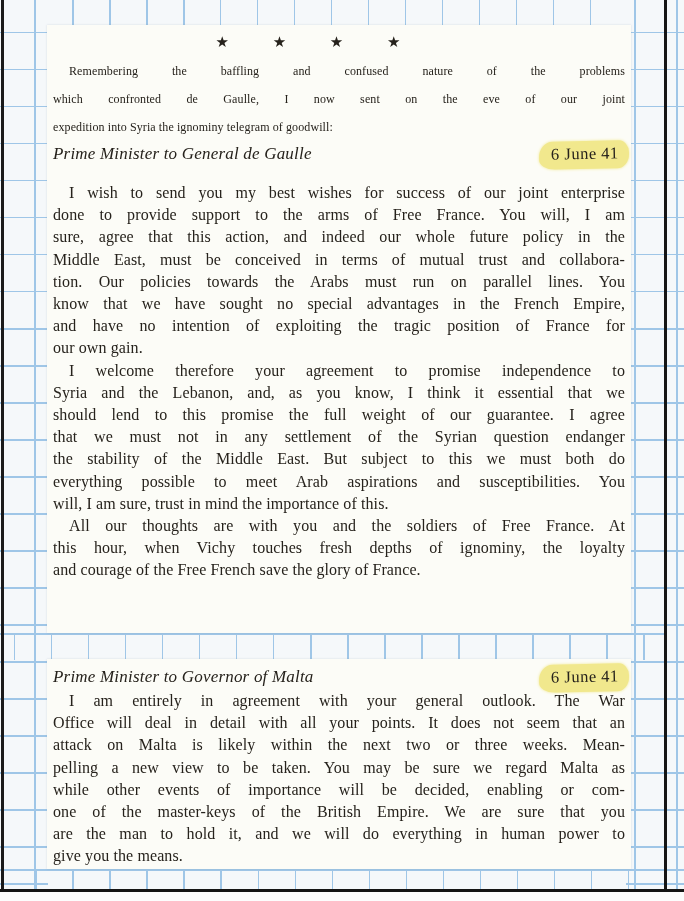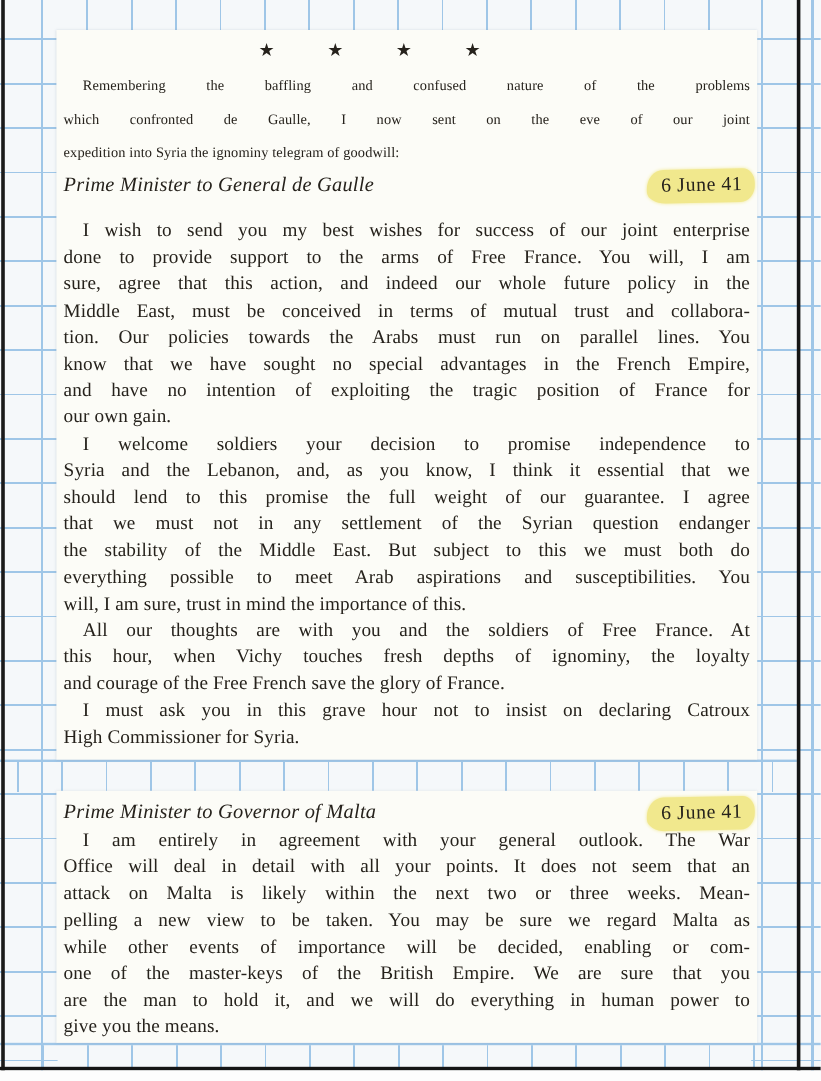--- a/index.html
+++ b/index.html
@@ -142,36 +142,32 @@
           <div class="line indent">I wish to send you my best wishes for success of our joint enterprise</div>
           <div class="line">done to provide support to the arms of Free France.  You will, I am</div>
           <div class="line">sure, agree that this action, and indeed our whole future policy in the</div>
           <div class="line">Middle East, must be conceived in terms of mutual trust and collabora-</div>
           <div class="line">tion.  Our policies towards the Arabs must run on parallel lines.  You</div>
           <div class="line">know that we have sought no special advantages in the French Empire,</div>
           <div class="line">and have no intention of exploiting the tragic position of France for</div>
           <div class="line last">our own gain.</div>
         </div>
         <div class="paragraph">
-          <div class="line indent">I welcome soldiers your decision to promise independence to</div>
+          <div class="line indent">I welcome therefore your agreement to promise independence to</div>
           <div class="line">Syria and the Lebanon, and, as you know, I think it essential that we</div>
           <div class="line">should lend to this promise the full weight of our guarantee.  I agree</div>
           <div class="line">that we must not in any settlement of the Syrian question endanger</div>
           <div class="line">the stability of the Middle East.  But subject to this we must both do</div>
           <div class="line">everything possible to meet Arab aspirations and susceptibilities.  You</div>
           <div class="line last">will, I am sure, trust in mind the importance of this.</div>
         </div>
         <div class="paragraph">
           <div class="line indent">All our thoughts are with you and the soldiers of Free France.  At</div>
           <div class="line">this hour, when Vichy touches fresh depths of ignominy, the loyalty</div>
           <div class="line last">and courage of the Free French save the glory of France.</div>
-        </div>
-        <div class="paragraph">
-          <div class="line indent">I must ask you in this grave hour not to insist on declaring Catroux</div>
-          <div class="line last">High Commissioner for Syria.</div>
         </div>
       </div>
   </div>
 
   <div class="page page2">
     <div class="heading-row h2">
       <span class="heading">Prime Minister to Governor of Malta</span>
       <span class="date-chip">
         <span class="date">6 June 41</span>
       </span>

